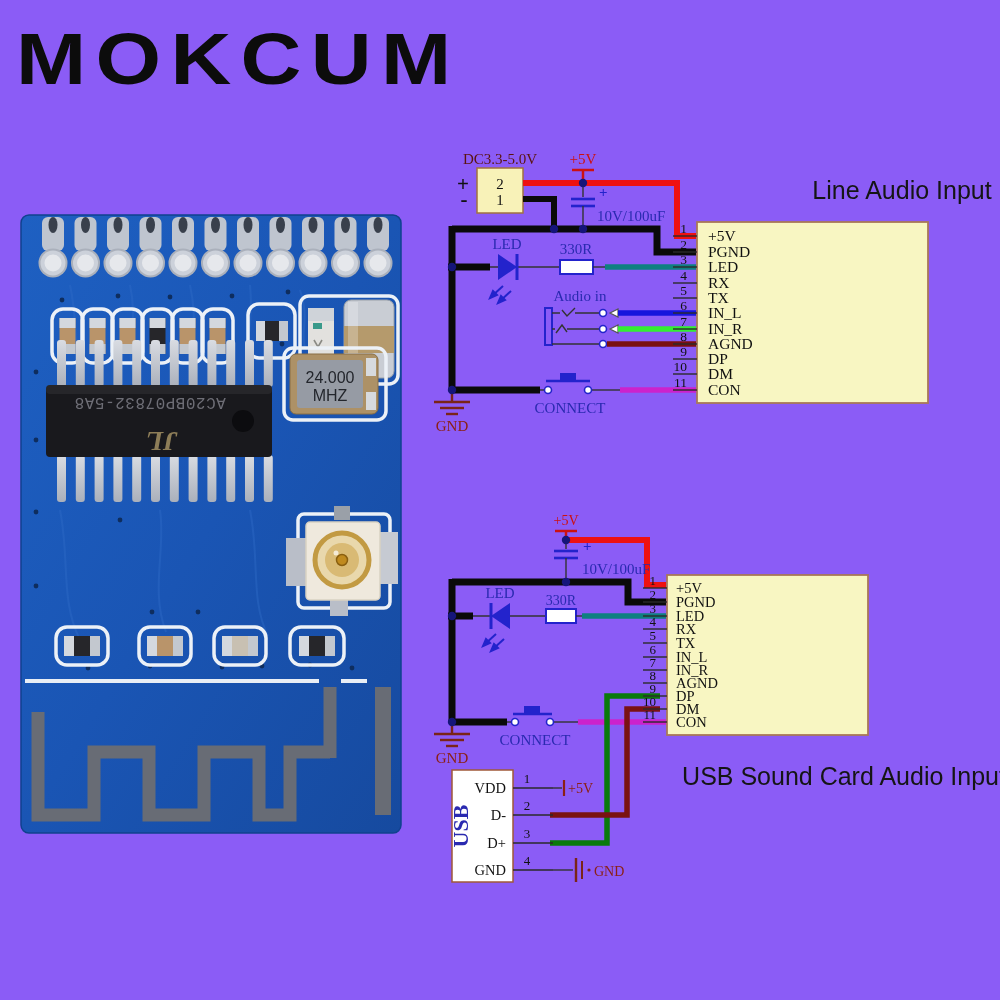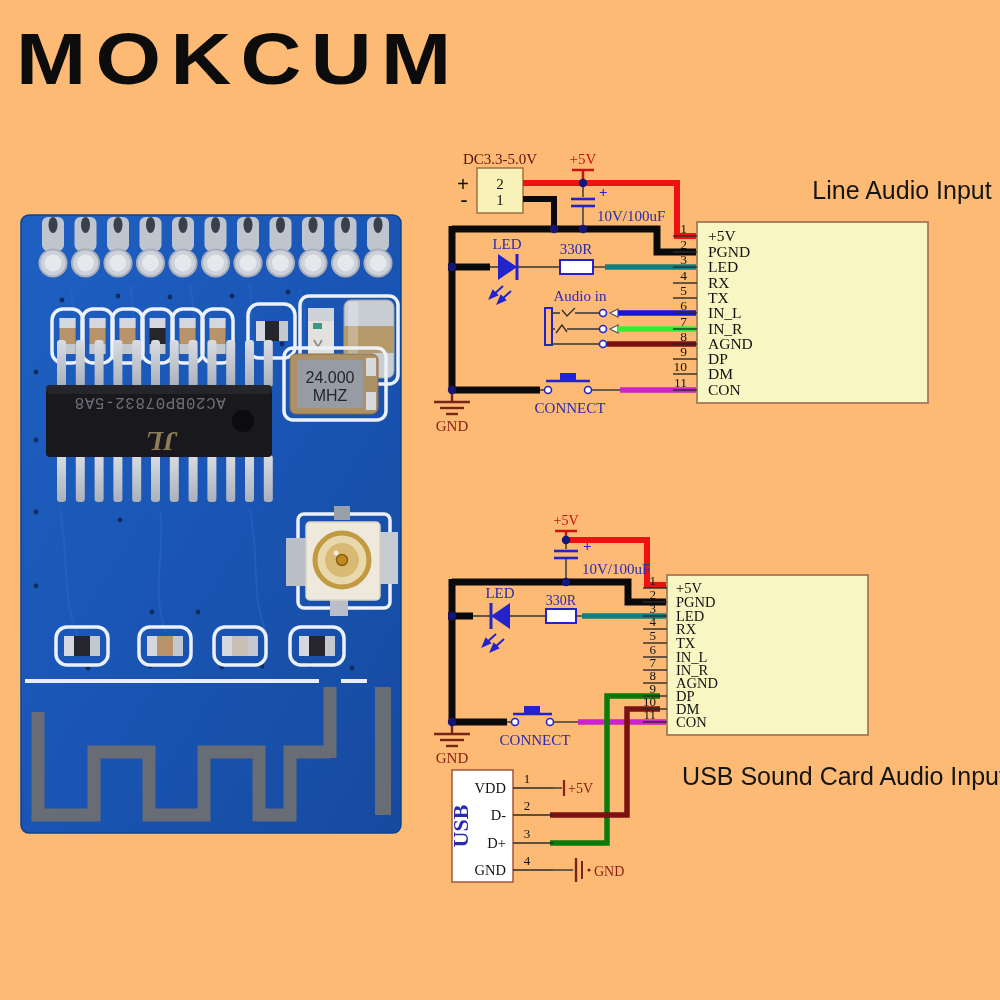--- a/index.html
+++ b/index.html
@@ -1,16 +1,16 @@
 <!DOCTYPE html>
 <html><head>
 <meta charset="utf-8">
 <style>
   html,body{margin:0;padding:0;background:#ffffff;}
-  .stage{position:relative;width:1000px;height:1000px;background:#fdba74;overflow:hidden;
+  .stage{position:relative;width:1000px;height:1000px;background:#8b5cf6;overflow:hidden;
          font-family:"Liberation Sans",sans-serif;}
   .logo{position:absolute;left:16px;top:18px;font-size:72px;font-weight:bold;color:#0c0c0c;
         letter-spacing:8px;transform:scaleX(1.17);transform-origin:left center;
         font-family:"Liberation Sans",sans-serif;white-space:nowrap;}
   svg{position:absolute;left:0;top:0;}
   text{user-select:none;}
   .serif{font-family:"Liberation Serif",serif;}
   .sans{font-family:"Liberation Sans",sans-serif;}
   .mono{font-family:"Liberation Mono",monospace;}
 </style>

